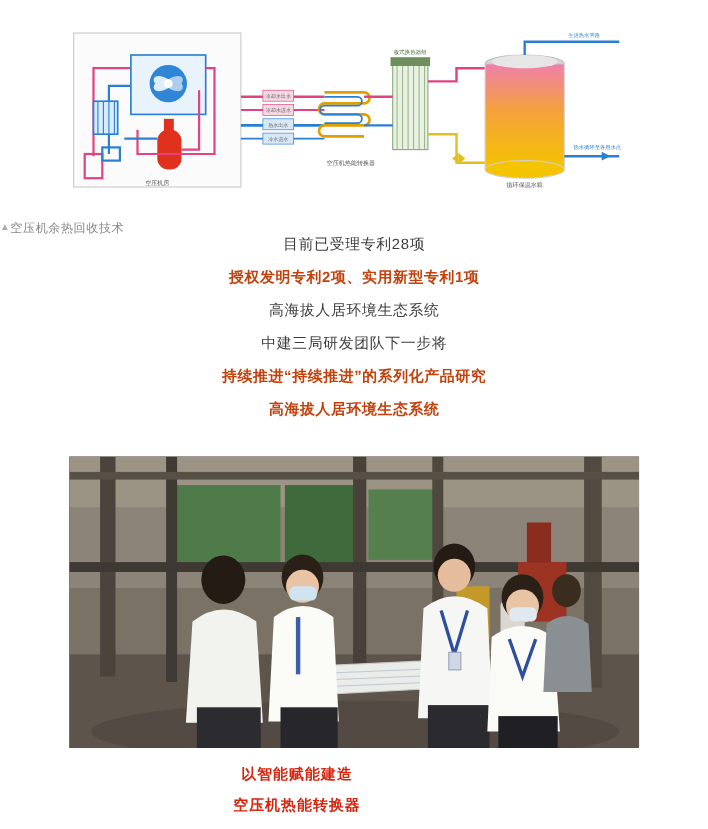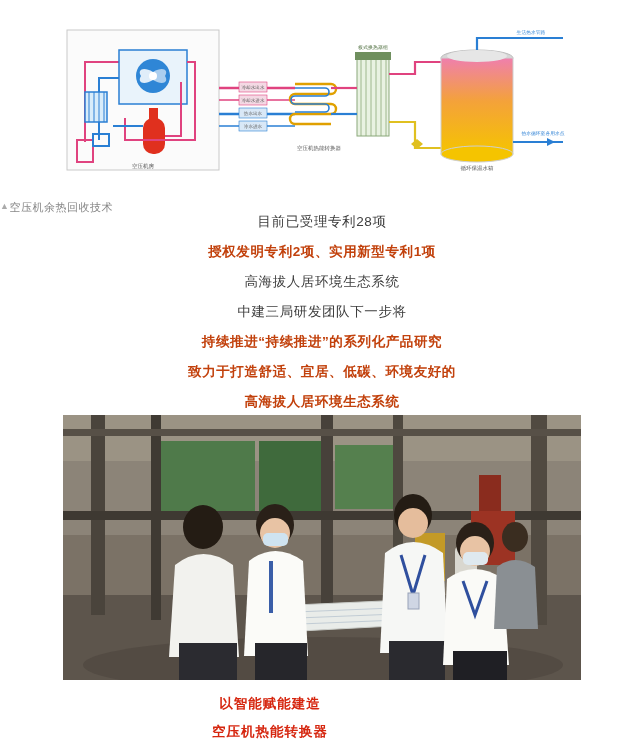--- a/index.html
+++ b/index.html
@@ -208,21 +208,20 @@
   <div class="caption">
     <span class="mark">▲</span><span>空压机余热回收技术</span>
   </div>
 
   <div class="textblock">
     <p class="t-dark">目前已受理专利28项</p>
     <p class="t-red">授权发明专利2项、实用新型专利1项</p>
     <p class="t-dark">高海拔人居环境生态系统</p>
     <p class="t-dark">中建三局研发团队下一步将</p>
     <p class="t-red">持续推进“持续推进”的系列化产品研究</p>
-    <p class="t-red">致力于打造舒适、宜居、低碳、环境友好的</p>
     <p class="t-red">高海拔人居环境生态系统</p>
   </div>
 
   <div class="photo-wrap">
     <svg class="photo-svg" viewBox="0 0 518 265" xmlns="http://www.w3.org/2000/svg">
 
       <rect x="0" y="0" width="518" height="265" fill="#6b6259"></rect>
       <rect x="0" y="0" width="518" height="120" fill="#8c8478"></rect>
       <rect x="0" y="0" width="518" height="46" fill="#9b9384"></rect>
       <rect x="0" y="120" width="518" height="60" fill="#7b7266"></rect>

